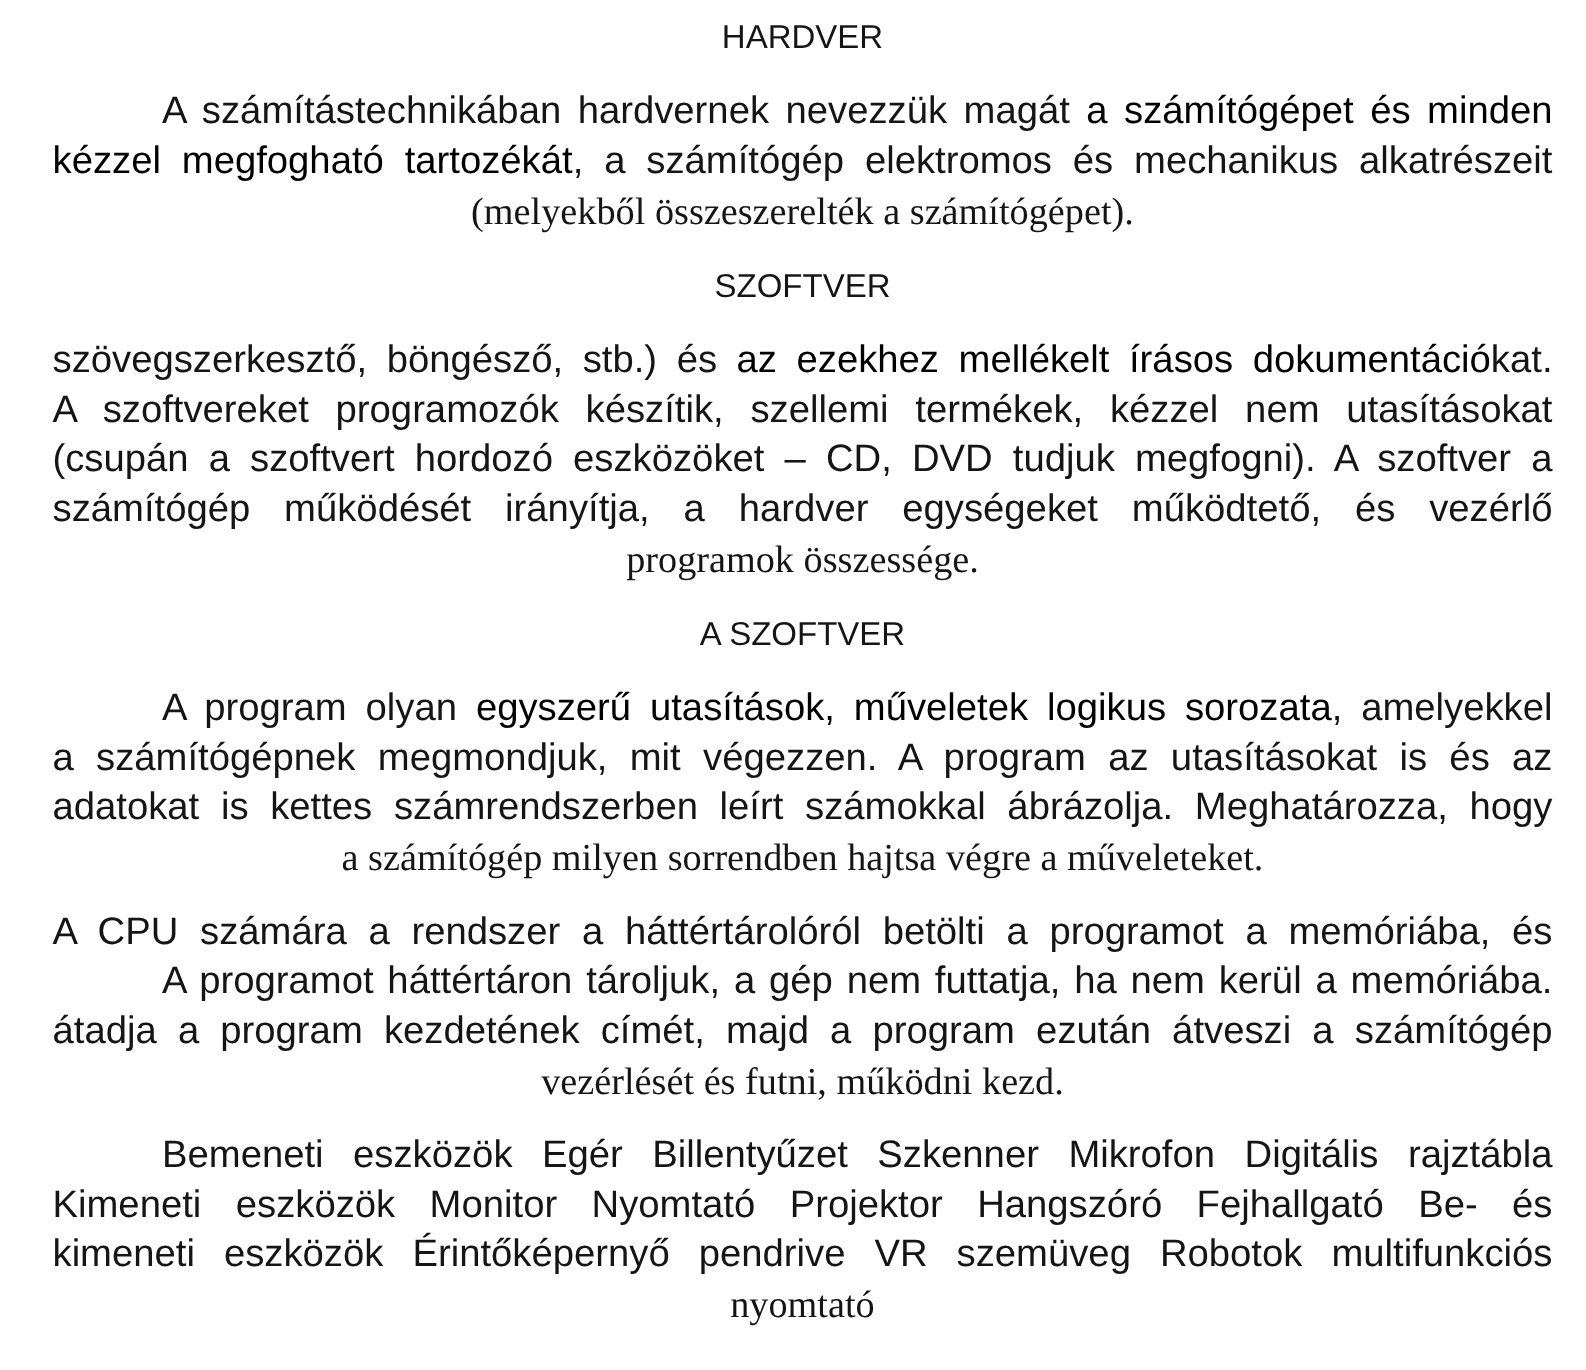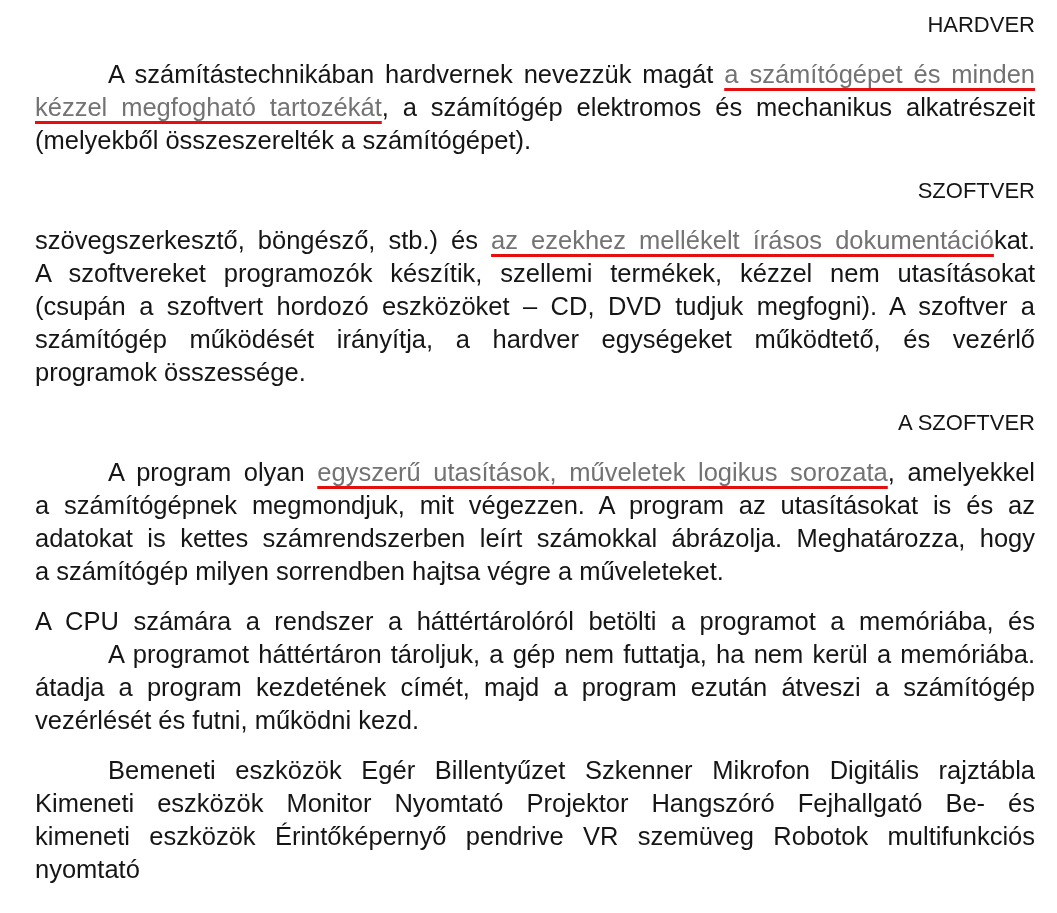--- a/index.html
+++ b/index.html
@@ -15,39 +15,39 @@
     width: 1057px;
     padding: 8px 22px 0 35px;
     font-size: 25.5px;
     line-height: 33px;
   }
   .heading {
     font-size: 22px;
     line-height: 33px;
     font-weight: 400;
     margin: 0 0 17px 0;
-    text-align: right;
+    text-align: center;
   }
   .para { margin: 0 0 17px 0; }
   .para:last-child { margin-bottom: 0; }
   
   .jl {
     text-align: justify;
     text-align-last: justify;
   }
   
   .ll {
-    text-align: left;
+    text-align: center;
     text-align-last: auto;
+    font-family: Liberation Serif, serif;
   }
   
   .fl { text-indent: 73px; }
   .red {
-    color: #737373;
-    text-decoration: underline;
+    color: #000000;
     text-decoration-color: #e60f0f;
     text-decoration-thickness: 3px;
     text-underline-offset: 5px;
   }
 </style>
 </head>
 <body>
 
 <div class="doc">
 

